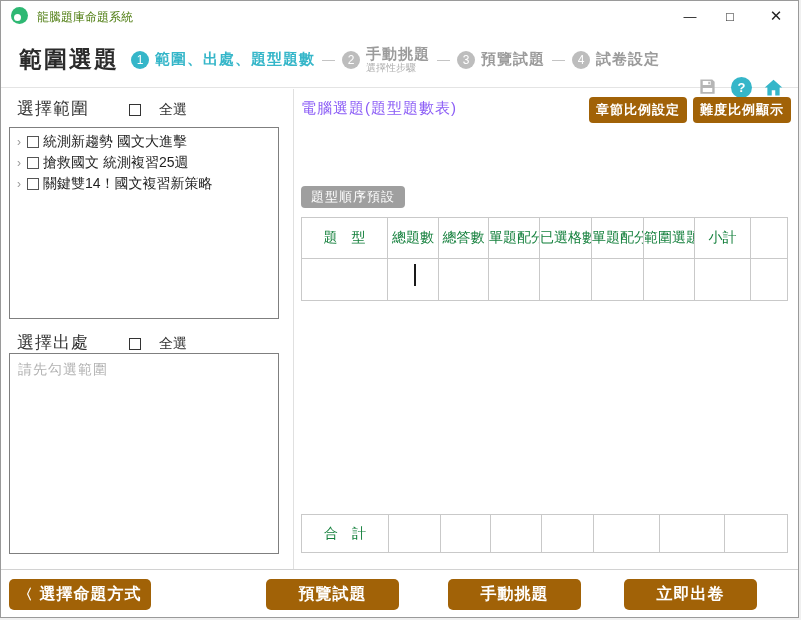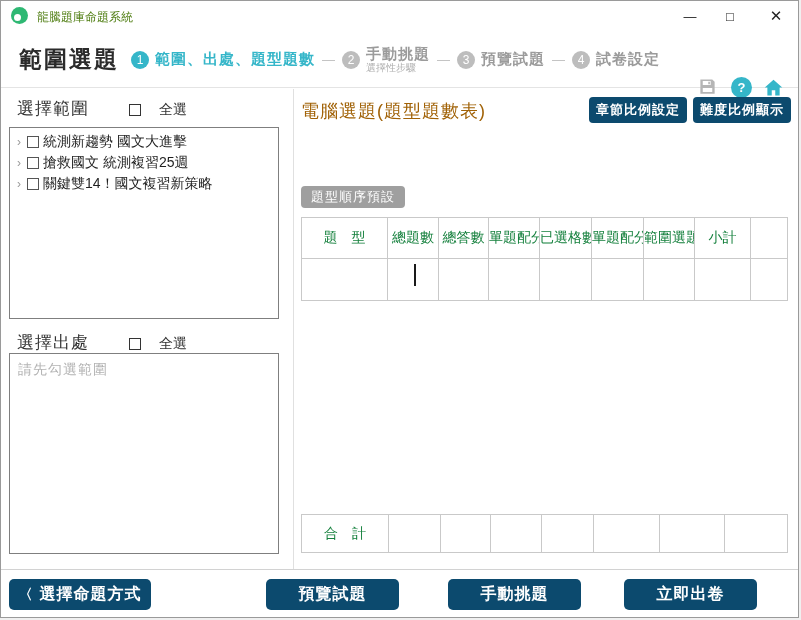--- a/index.html
+++ b/index.html
@@ -40,22 +40,22 @@
   .range-box { position: absolute; left: 8px; top: 126px; width: 270px; height: 192px; border: 1px solid #7f7f7f; background: #fff; padding-top: 3px; }
   .tree-row { display: flex; align-items: center; height: 21px; padding-left: 3px; cursor: default; }
   .expander { width: 12px; color: #9a9a9a; font-size: 12px; text-align: center; flex: none; }
   .tree-cb { width: 12px; height: 12px; border: 1px solid #555; background: #fff; flex: none; margin: 0 4px 0 2px; }
   .tree-label { font-size: 14px; color: #1f1f1f; white-space: nowrap; }
   .source-box { position: absolute; left: 8px; top: 352px; width: 270px; height: 201px; border: 1px solid #7f7f7f; background: #fff; }
   .placeholder { padding: 7px 8px; font-size: 14px; color: #b3b3b3; letter-spacing: 1px; }
 
   
   .v-sep { position: absolute; left: 292px; top: 88px; width: 1px; height: 480px; background: #e0e0e0; }
-  .main-title { position: absolute; left: 300px; top: 98px; font-size: 18px; color: #a16207; letter-spacing: 1px; }
-  .green-btn { background: #0c4a6e; color: #fff; border: none; border-radius: 4px; font-family: Liberation Sans, sans-serif; font-weight: bold; cursor: pointer; }
+  .main-title { position: absolute; left: 300px; top: 98px; font-size: 15px; color: #8b5cf6; letter-spacing: 1px; }
+  .green-btn { background: #a16207; color: #fff; border: none; border-radius: 4px; font-family: Liberation Sans, sans-serif; font-weight: bold; cursor: pointer; }
   .btn-chapter { position: absolute; left: 588px; top: 96px; width: 98px; height: 26px; font-size: 13px; letter-spacing: 1px; }
   .btn-difficulty { position: absolute; left: 692px; top: 96px; width: 98px; height: 26px; font-size: 13px; letter-spacing: 1px; }
   .btn-type-order { position: absolute; left: 300px; top: 185px; height: 22px; padding: 0 10px; background: #9f9f9f; color: #fff; border: none; border-radius: 4px; font-size: 13px; font-family: inherit; letter-spacing: 1px; cursor: pointer; }
 
   table { border-collapse: collapse; table-layout: fixed; background: #fff; }
   .qtable { position: absolute; left: 300px; top: 216px; width: 486px; }
   .qtable th, .qtable td, .ttable td { border: 1px solid #c9c9c9; font-weight: normal; font-size: 14px; color: #15803d; text-align: center; padding: 0; overflow: hidden; white-space: nowrap; }
   .qtable th { height: 41px; letter-spacing: 0px; }
   .qtable td { height: 42px; }
   .ttable { position: absolute; left: 300px; top: 513px; width: 486px; }

